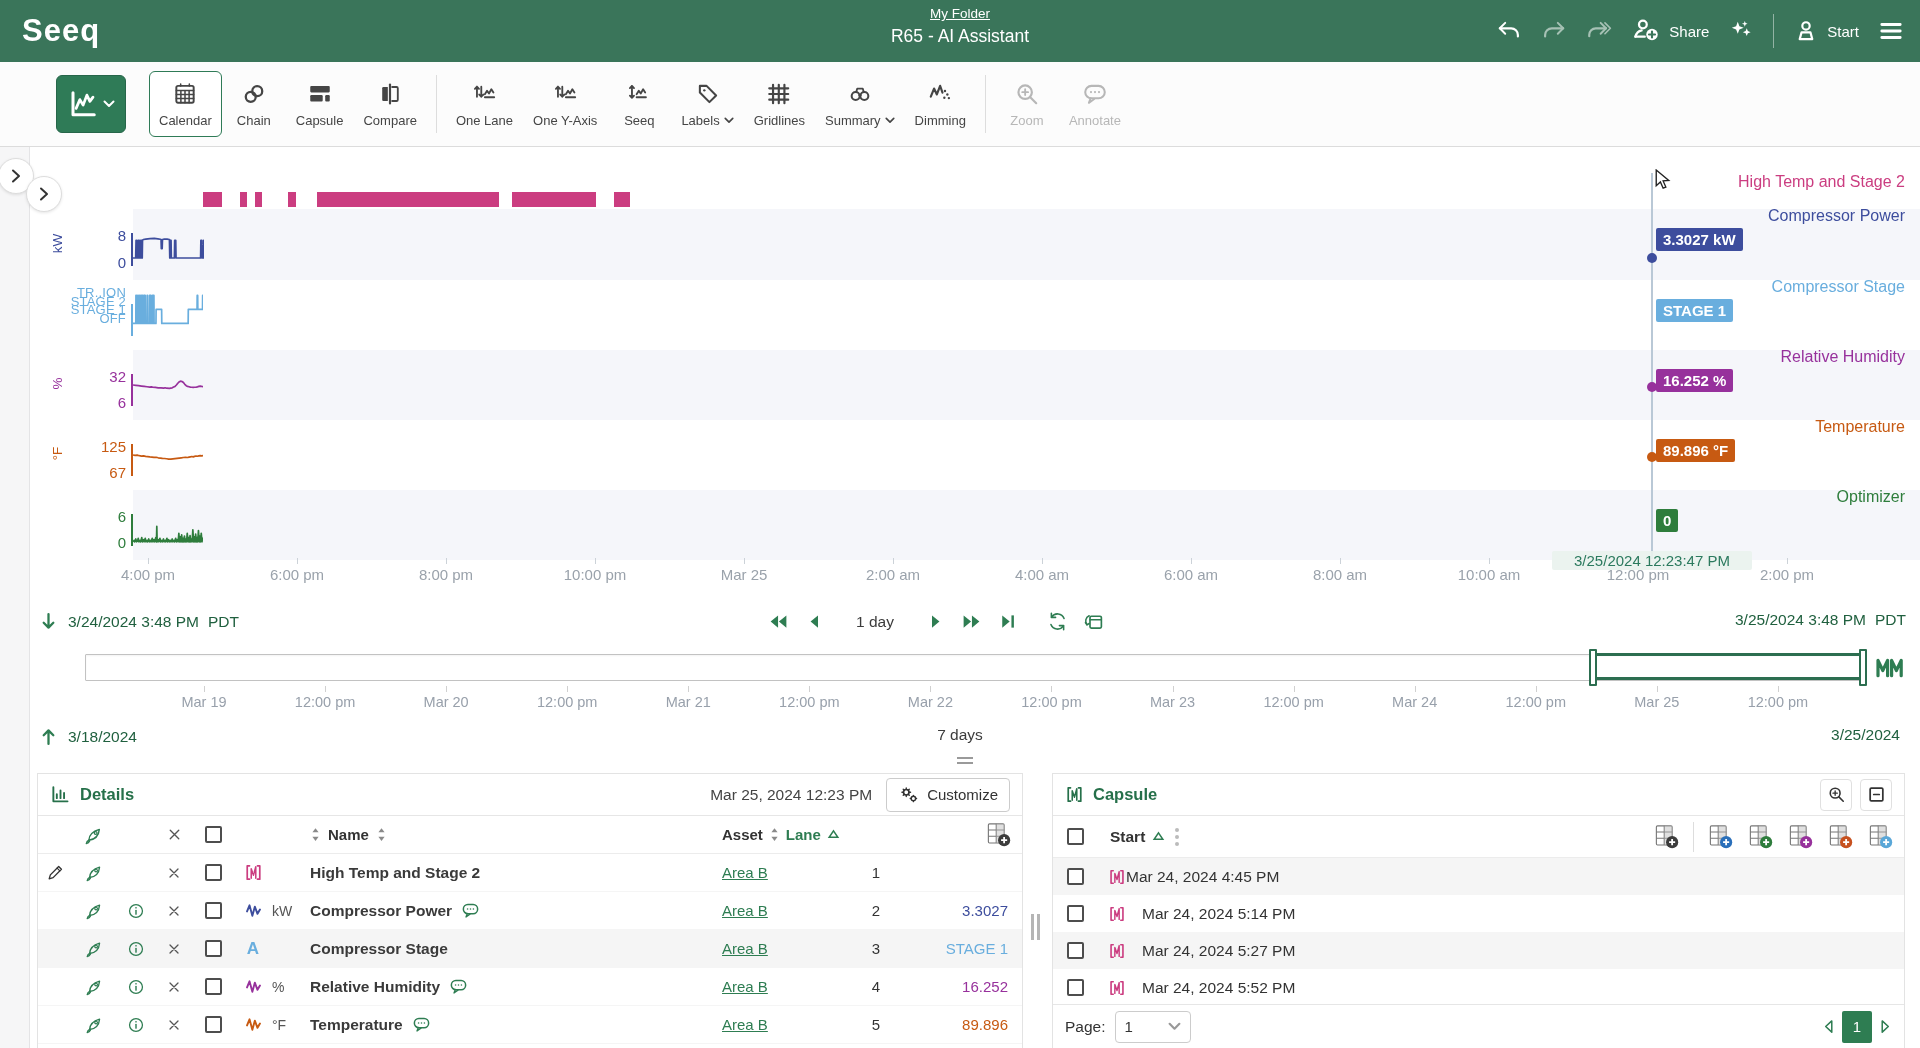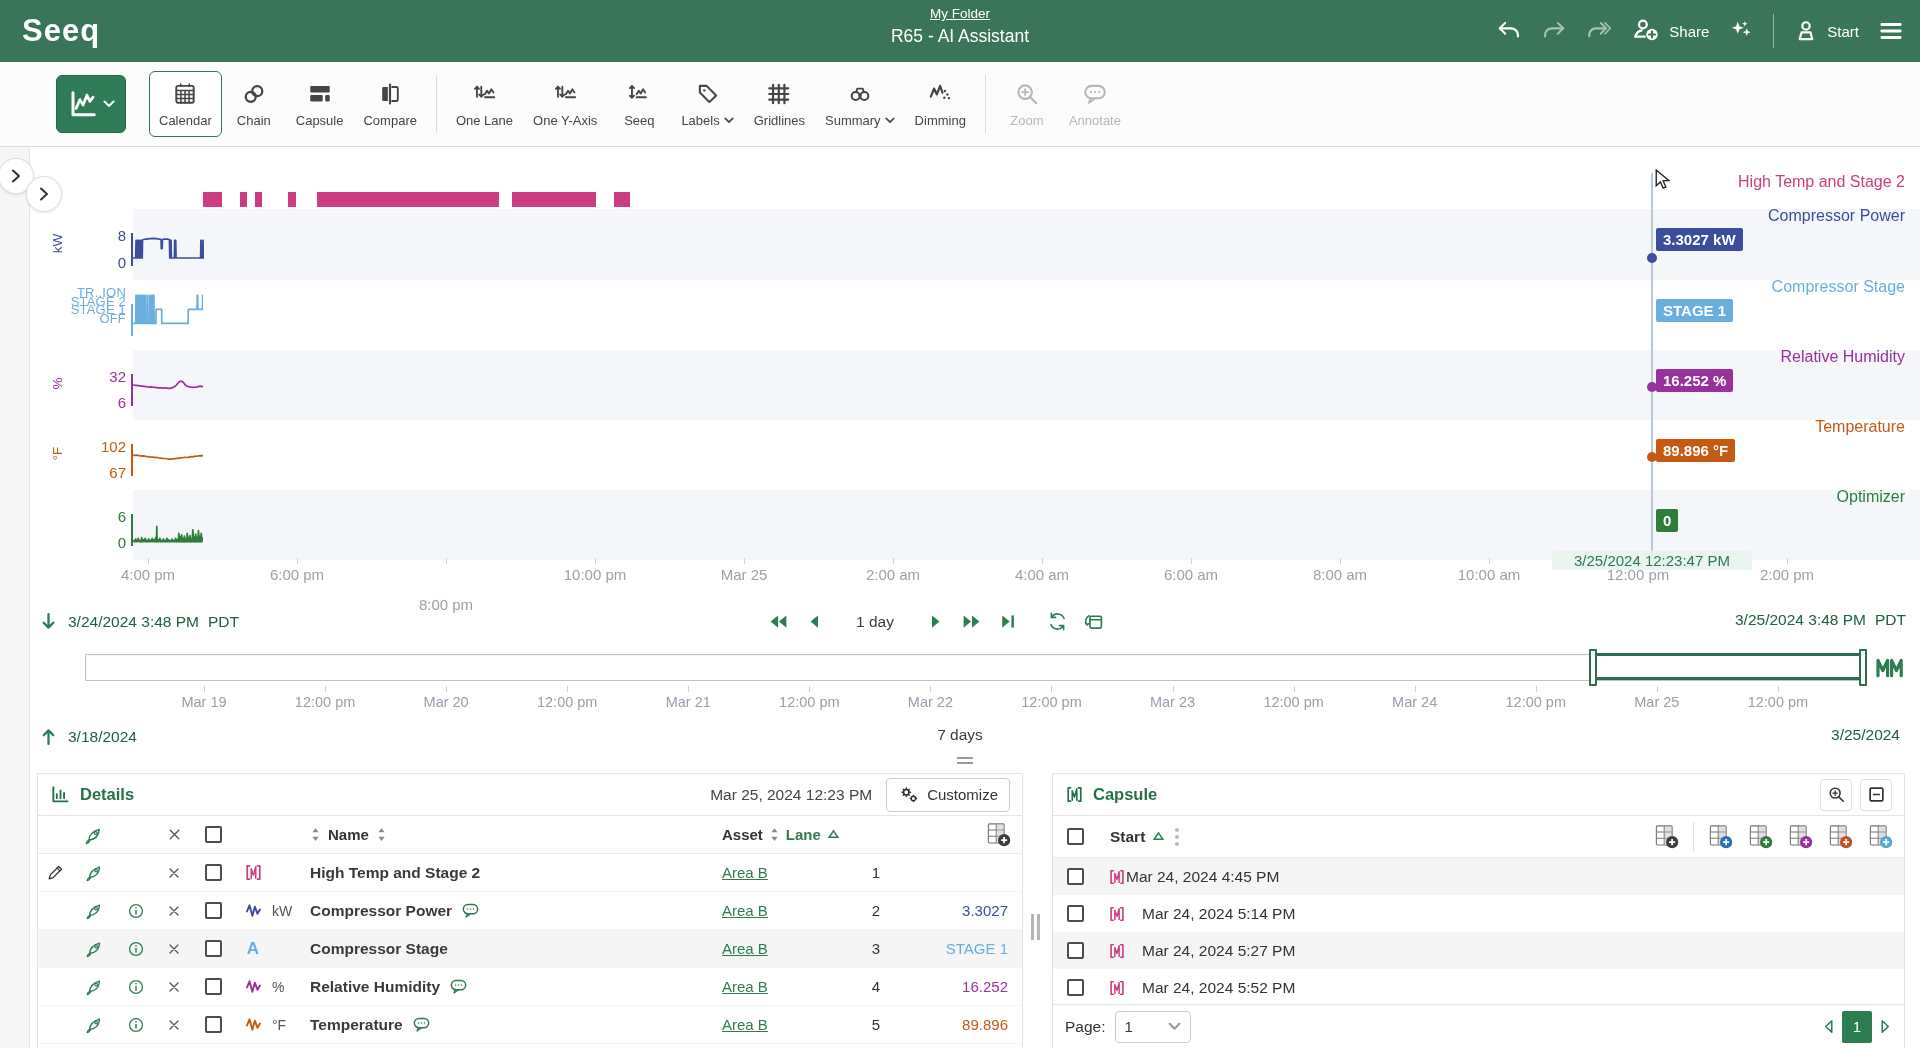--- a/index.html
+++ b/index.html
@@ -408,21 +408,21 @@
       <div class="tick" style="top: 220.6px; color: rgb(151, 49, 156);">32</div>
       <div class="tick" style="top: 247.2px; color: rgb(151, 49, 156);">6</div>
       <div class="unit" style="top: 229px; color: rgb(151, 49, 156);">%</div>
       <svg class="trace" viewBox="0 0 100 100" preserveAspectRatio="none" style="top: 203px; height: 70px;">
         <polyline points="0,50 4,50.5 8,51 12,51.5 16,52 20,52.5 24,53 26,52.6 28,53 32,53.5 36,54 40,54.2 44,54.5 46,54 48,54.6 52,54.8 56,54 58,53 60,52 62,50 64,47.5 66,45.5 68,44.5 70,45 72,46.5 74,49 76,51 78,52 80,52.5 82,53 84,53.2 86,53.4 88,53.2 90,53 92,52.6 94,52 96,51.6 98,52 100,52.2" fill="none" stroke="#97319c" stroke-width="1.7" vector-effect="non-scaling-stroke" stroke-linejoin="round"></polyline>
       </svg>
       <div class="sigl" style="top: 201px; color: rgb(151, 49, 156);">Relative Humidity</div>
       <div class="chip" style="top: 222px; background: rgb(151, 49, 156);">16.252 %</div>
       <div class="cdot" style="top: 235.24px; background: rgb(151, 49, 156);"></div>
       <div class="axisline" style="left: 131px; top: 296.8px; height: 32.2px; background: rgb(199, 90, 18);"></div>
-      <div class="tick" style="top: 290.6px; color: rgb(199, 90, 18);">102</div>
+      <div class="tick" style="top: 290.6px; color: rgb(199, 90, 18);">125</div>
       <div class="tick" style="top: 317.2px; color: rgb(199, 90, 18);">67</div>
       <div class="unit" style="top: 299px; color: rgb(199, 90, 18);">°F</div>
       <svg class="trace" viewBox="0 0 100 100" preserveAspectRatio="none" style="top: 273px; height: 70px;">
         <polyline points="0,50 3,50.6 6,50.2 9,51 12,51.6 15,51.2 18,52 21,52.4 24,52.8 27,53 30,53.4 33,53.2 36,54 39,54.4 42,54.8 45,55 48,55.4 51,55.8 54,56 57,55.6 60,55.2 63,54.8 66,54.4 69,54 72,53.6 75,53.2 78,53.6 80,53 82,52.6 84,52.2 86,52.6 88,52 90,51.4 92,51.8 94,51.2 96,50.8 98,51.2 100,51" fill="none" stroke="#c75a12" stroke-width="1.7" vector-effect="non-scaling-stroke" stroke-linejoin="round"></polyline>
       </svg>
       <div class="sigl" style="top: 271px; color: rgb(199, 90, 18);">Temperature</div>
       <div class="chip" style="top: 292px; background: rgb(199, 90, 18);">89.896 °F</div>
       <div class="cdot" style="top: 304.54px; background: rgb(199, 90, 18);"></div>
       <div class="laneband" style="top: 343px; height: 70px;"></div>
       <div class="axisline" style="left: 131px; top: 366.8px; height: 32.2px; background: rgb(46, 125, 60);"></div>
@@ -438,21 +438,21 @@
       <div class="condbar" style="left: 254.516px; width: 7.148px; background: rgb(203, 61, 128);"></div>
       <div class="condbar" style="left: 288.469px; width: 7.148px; background: rgb(203, 61, 128);"></div>
       <div class="condbar" style="left: 317.061px; width: 182.274px; background: rgb(203, 61, 128);"></div>
       <div class="condbar" style="left: 511.844px; width: 83.989px; background: rgb(203, 61, 128);"></div>
       <div class="condbar" style="left: 613.703px; width: 16.083px; background: rgb(203, 61, 128);"></div>
       <div class="xtm" style="left: 148px;"></div>
       <div class="xt" style="left: 148px;">4:00 pm</div>
       <div class="xtm" style="left: 297px;"></div>
       <div class="xt" style="left: 297px;">6:00 pm</div>
       <div class="xtm" style="left: 446px;"></div>
-      <div class="xt" style="left: 446px; margin-top: 30px;">8:00 pm</div>
+      <div class="xt" style="left: 446px;">8:00 pm</div>
       <div class="xtm" style="left: 595px;"></div>
       <div class="xt" style="left: 595px;">10:00 pm</div>
       <div class="xtm" style="left: 744px;"></div>
       <div class="xt" style="left: 744px;">Mar 25</div>
       <div class="xtm" style="left: 893px;"></div>
       <div class="xt" style="left: 893px;">2:00 am</div>
       <div class="xtm" style="left: 1042px;"></div>
       <div class="xt" style="left: 1042px;">4:00 am</div>
       <div class="xtm" style="left: 1191px;"></div>
       <div class="xt" style="left: 1191px;">6:00 am</div>

